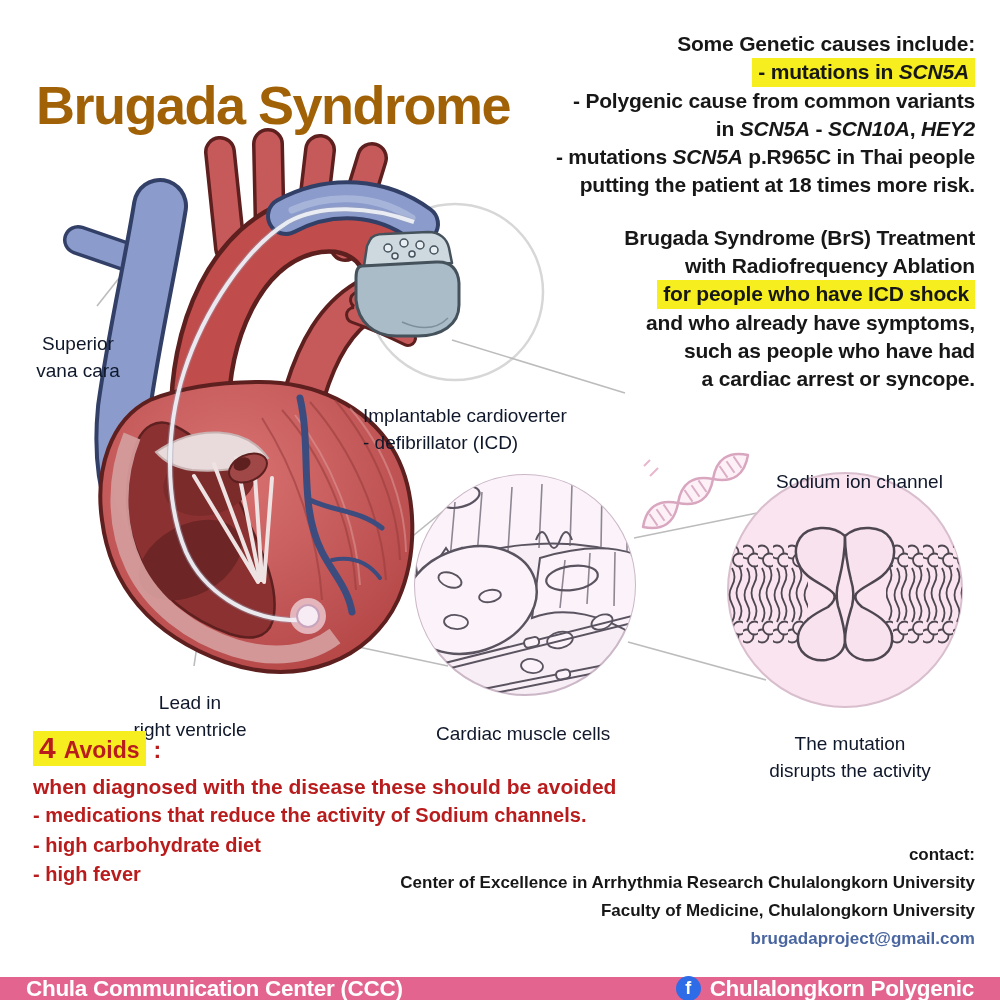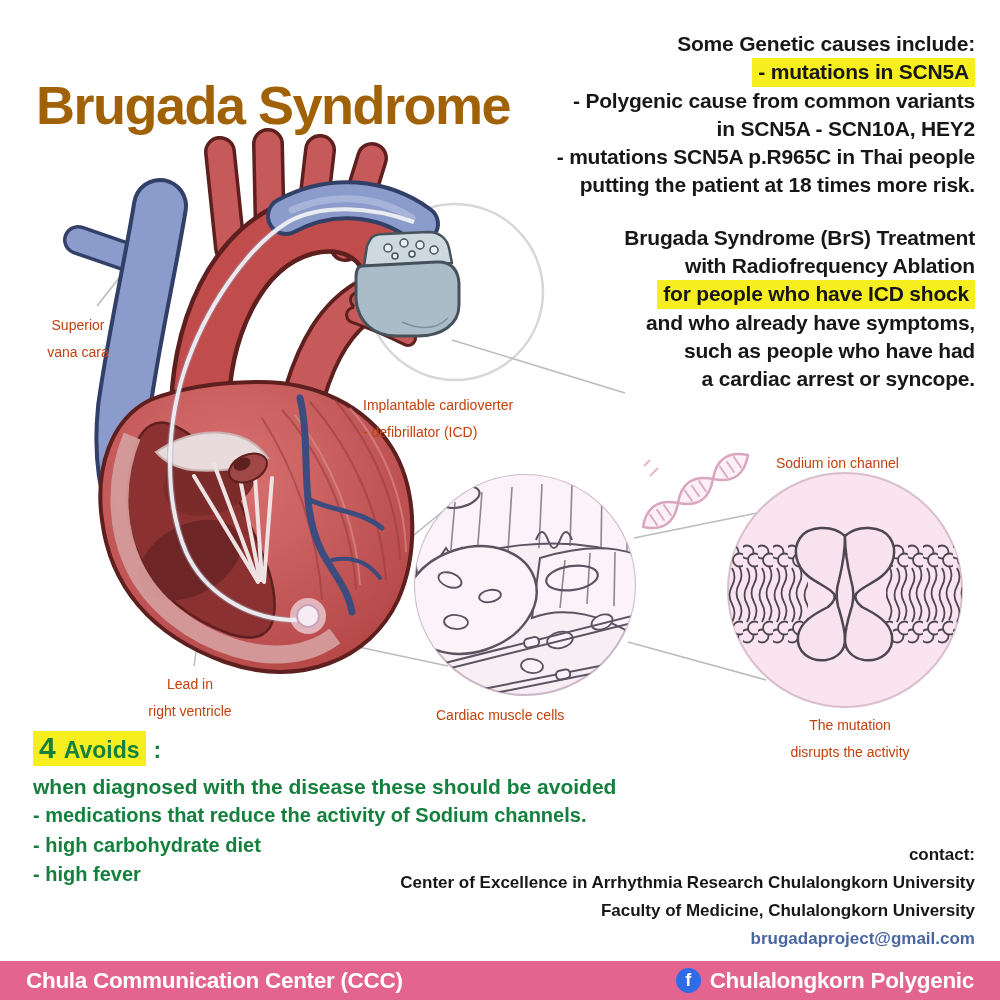--- a/index.html
+++ b/index.html
@@ -5,34 +5,34 @@
   html,body{margin:0;padding:0;background:#e9e9e9;}
   .page{position:relative;width:1000px;height:1000px;background:#ffffff;overflow:hidden;
         font-family:"Liberation Sans",sans-serif;}
   .layer{position:absolute;inset:0;}
   .title{position:absolute;left:36px;top:38px;font-size:54px;font-weight:700;
          color:#a16207;letter-spacing:-1.5px;}
   .bold-block{position:absolute;font-weight:700;color:#171717;font-size:21px;
               line-height:28px;text-align:right;letter-spacing:-0.2px;}
   .bold-block .line{white-space:nowrap;}
   .hl{background:#f6ee1e;padding:0 6px 1px 6px;display:inline-block;}
-  .it{}
-  .glabel{position:absolute;color:#c2410c;font-size:14px;line-height:27px;font-weight:400;}
+  .it{font-style:italic;}
+  .glabel{position:absolute;color:#0f172a;font-size:19px;line-height:27px;font-weight:400;margin-top:18px;}
   .center{text-align:center;}
-  .avoids{position:absolute;left:33px;top:731px;color:#15803d;font-weight:700;}
+  .avoids{position:absolute;left:33px;top:731px;color:#b91c1c;font-weight:700;}
   .avoids-head{font-size:23px;margin-bottom:6px;}
   .avoids-num{font-size:30px;}
   .avoids-word{font-size:23px;margin-left:8px;}
   .avoids-colon{margin-left:8px;font-size:23px;}
   .avoids-intro{font-size:21px;line-height:29px;}
   .avoids-line{font-size:20px;line-height:29.5px;white-space:nowrap;}
   .contact{position:absolute;right:25px;top:841px;text-align:right;font-weight:700;
            color:#171717;font-size:17px;line-height:28px;}
   .contact .email{color:#4a66a0;text-decoration:none;display:inline-block;}
-  .footer{position:absolute;left:0;right:0;bottom:0;height:39px;background:#e3648f;
+  .footer{position:absolute;left:0;right:0;bottom:0;height:23px;background:#e3648f;
           color:#fff;display:flex;align-items:center;justify-content:space-between;
           padding:0 26px;font-weight:700;font-size:22.5px;letter-spacing:-0.3px;}
   .fb{display:flex;align-items:center;gap:9px;cursor:pointer;}
   .fb-icon{width:25px;height:25px;border-radius:50%;background:#2e6be6;color:#fff;
            display:flex;align-items:center;justify-content:center;
            font-size:18px;font-weight:700;}
 </style>
 </head>
 <body>
 
@@ -249,21 +249,21 @@
     <div class="line"><span>and who already have symptoms,</span></div>
     <div class="line"><span>such as people who have had</span></div>
     <div class="line"><span>a cardiac arrest or syncope.</span></div>
   </div>
 
   <div class="glabel center" style="left:18px;top:312px;width:120px;">
     <div>Superior</div>
       <div>vana cara</div>
   </div>
 
-  <div class="glabel" style="left:363px;top:392px;">
+  <div class="glabel" style="left:363px;top:384px;">
     <div>Implantable cardioverter</div>
       <div>- defibrillator (ICD)</div>
   </div>
 
   <div class="glabel" style="left:776px;top:450px;">
     <span>Sodium ion channel</span>
   </div>
 
   <div class="glabel center" style="left:110px;top:671px;width:160px;">
     <div>Lead in</div>

